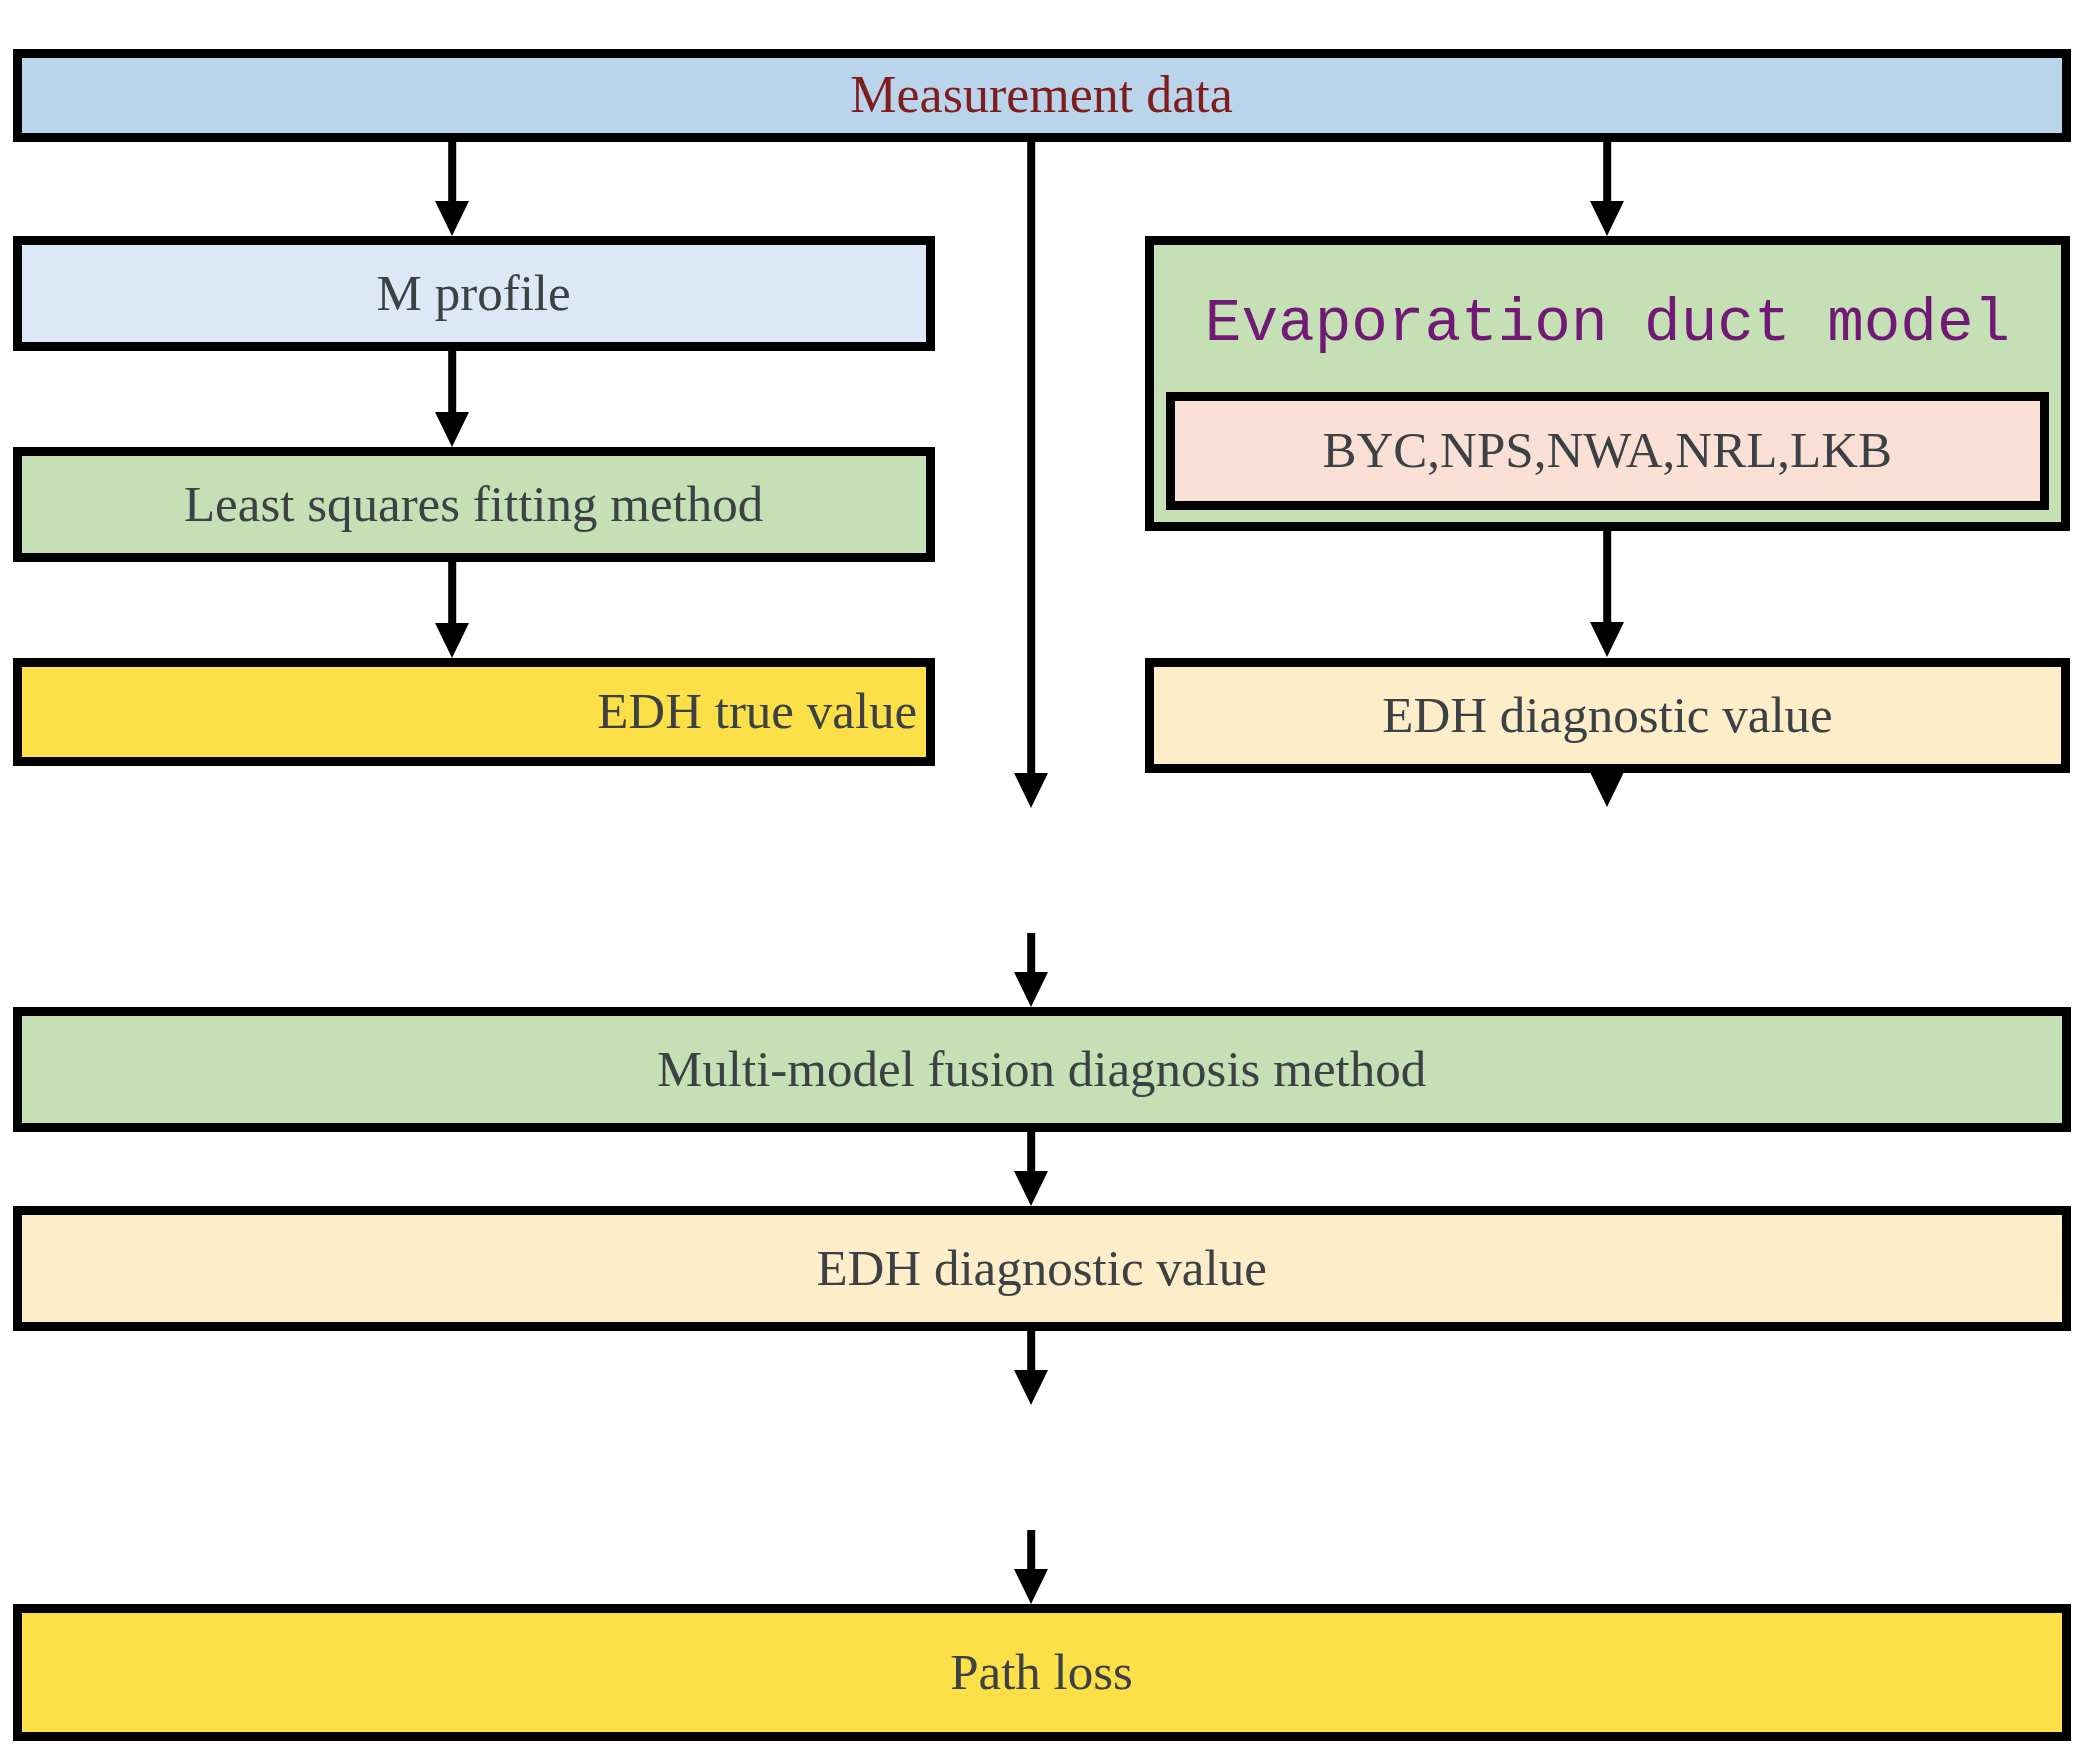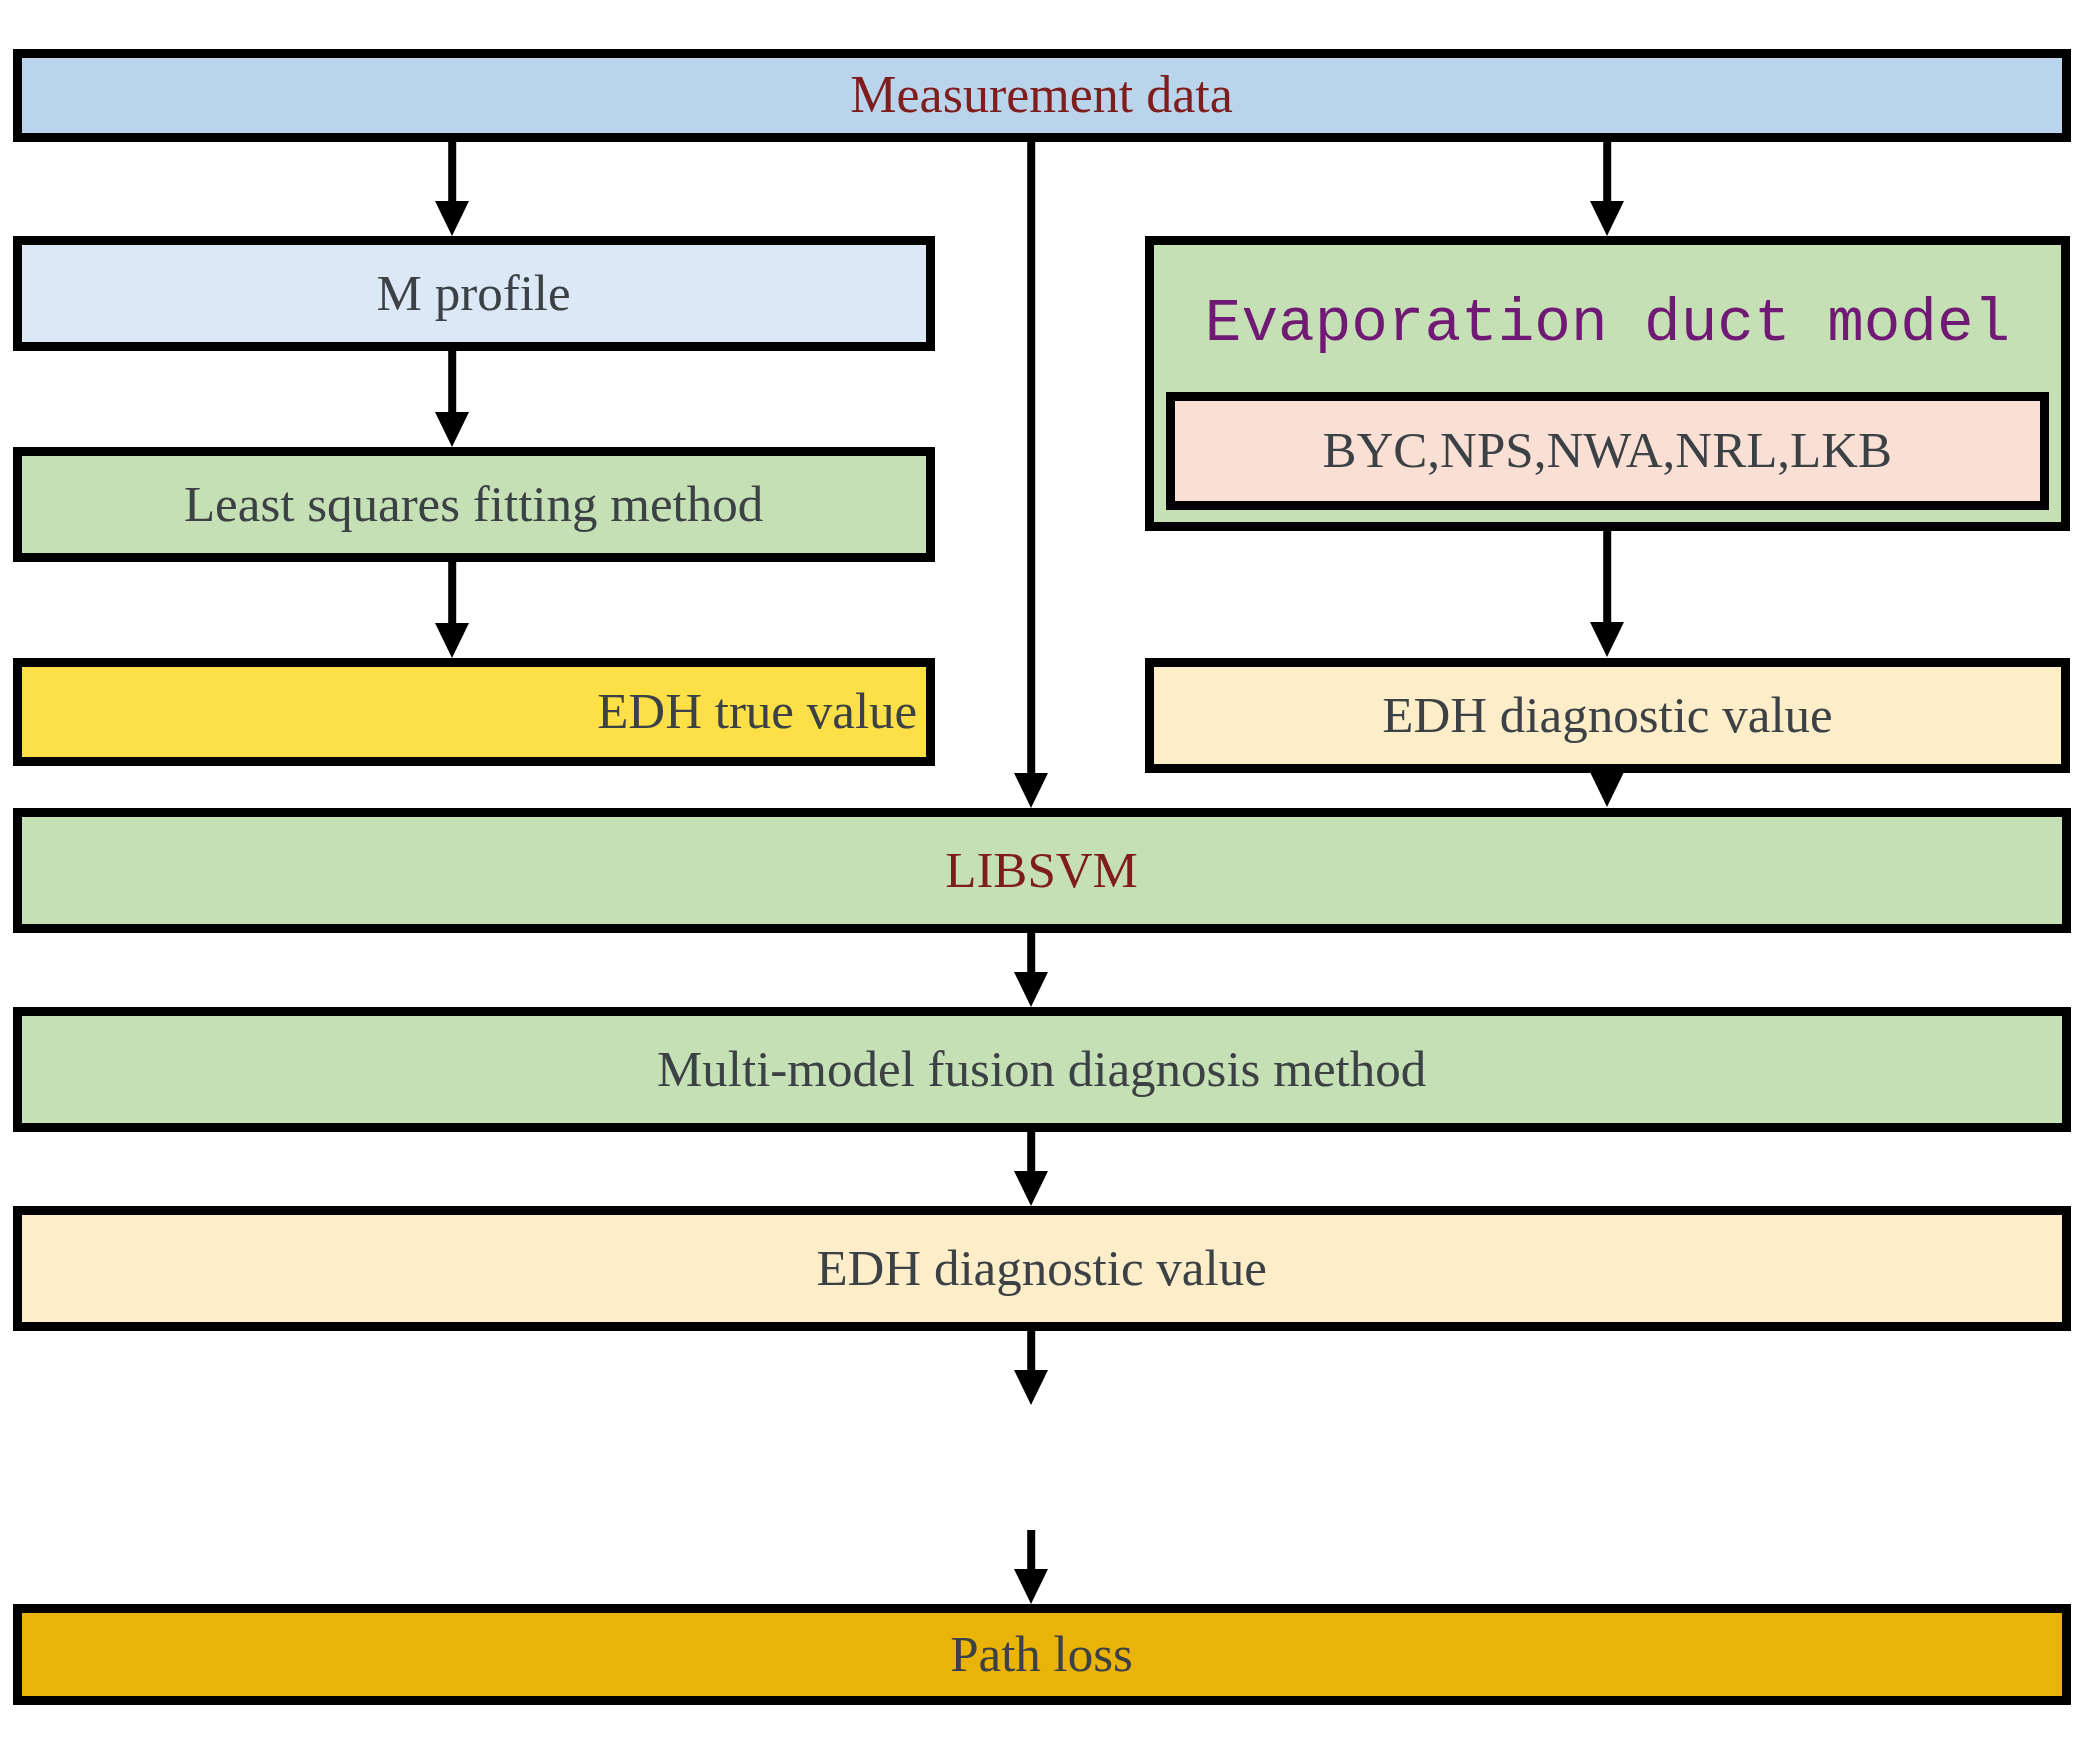--- a/index.html
+++ b/index.html
@@ -154,23 +154,20 @@
 
   <div class="node" style="left:1145px; top:658px; width:925px; height:115px; background:#fdeec9; font-size:51px;">
     <span class="node-label">EDH diagnostic value</span>
   </div>
 
   <div class="arrow" style="left:1585px; top:772px; width:44px; height:35px;">
     <div class="shaft" style="height:0px;"></div>
     <div class="head"></div>
   </div>
 
-  <div class="node blk" style="left:12.6px; top:808px; width:2058px; height:125px; background:#c5e0b4; font-size:51px;">
-    <span class="node-label">LIBSVM</span>
-  </div>
 
   <div class="arrow" style="left:1009px; top:933px; width:44px; height:74px;">
     <div class="shaft" style="height:39px;"></div>
     <div class="head"></div>
   </div>
 
   <div class="node" style="left:12.6px; top:1007px; width:2058px; height:125px; background:#c5e0b4; font-size:51px;">
     <span class="node-label">Multi-model fusion diagnosis method</span>
   </div>
 
@@ -187,18 +184,18 @@
     <div class="shaft" style="height:39px;"></div>
     <div class="head"></div>
   </div>
 
 
   <div class="arrow" style="left:1009px; top:1530px; width:44px; height:74px;">
     <div class="shaft" style="height:39px;"></div>
     <div class="head"></div>
   </div>
 
-  <div class="node" style="left:12.6px; top:1604px; width:2058px; height:101px; background:#eab308; font-size:51px;">
+  <div class="node" style="left:12.6px; top:1604px; width:2058px; height:137px; background:#fde047; font-size:51px;">
     <span class="node-label">Path loss</span>
   </div>
 
 </div>
 
 
 </body></html>

